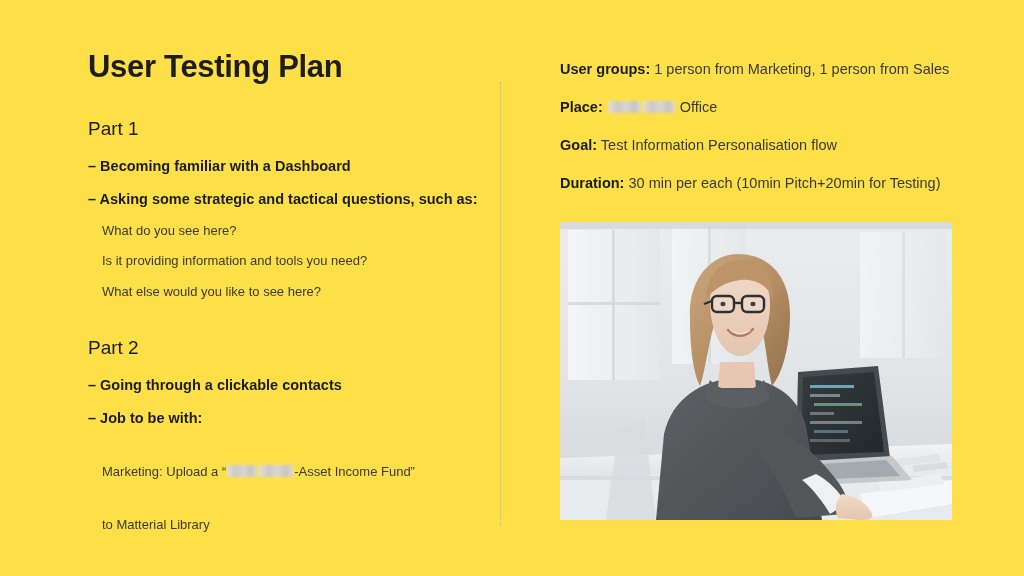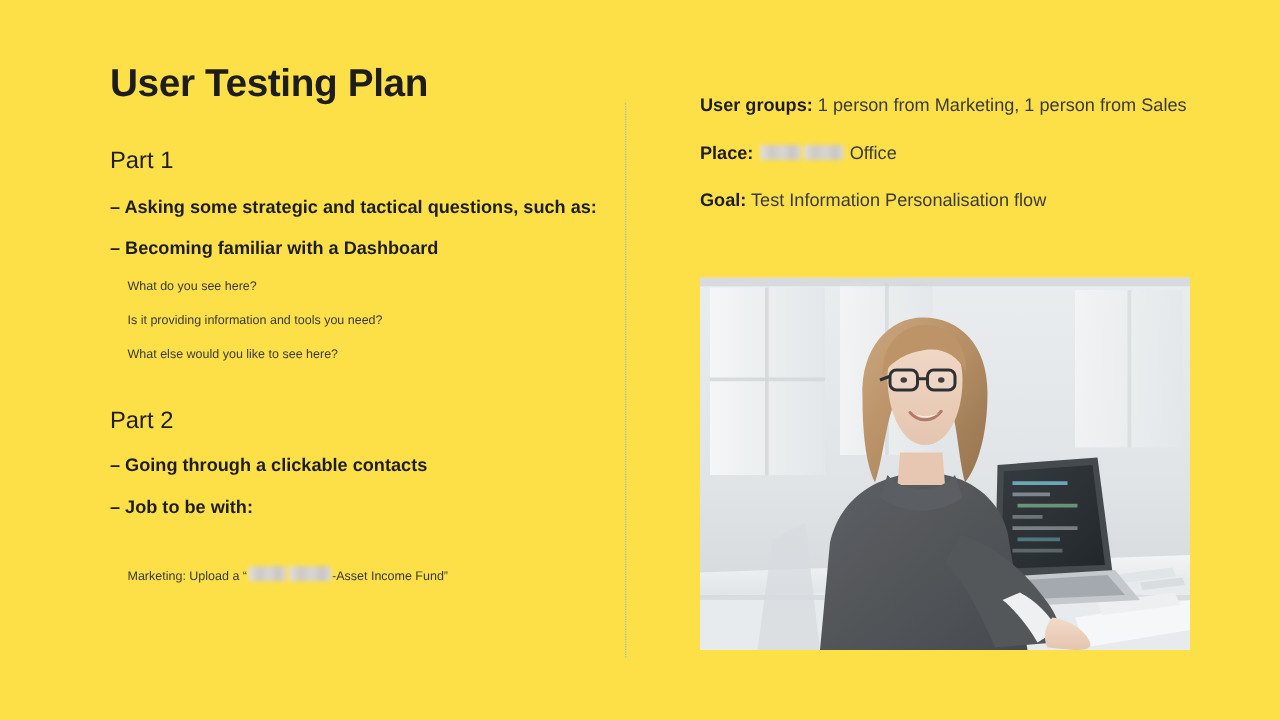--- a/index.html
+++ b/index.html
@@ -47,21 +47,21 @@
     margin-top: 36px;
   }
   .bullet-dash {
     font-size: 14.5px;
     font-weight: bold;
     color: #1d1d1d;
     margin: 0 0 14px 0;
     line-height: 1.3;
   }
   .sub-line {
-    font-size: 10px;
+    font-size: 13px;
     color: #3a3a3a;
     margin: 0 0 14px 0;
     padding-left: 14px;
     line-height: 1.3;
   }
   .sub-line.tight {
     margin-bottom: 13px;
     margin-top: 36px;
   }
 
@@ -89,21 +89,21 @@
     top: 82px;
     width: 0;
     height: 444px;
     border-left: 1.5px dotted #9bbdbb;
   }
 
   
   .right-col {
     position: absolute;
     left: 560px;
-    top: 76px;
+    top: 60px;
     width: 392px;
   }
   .meta-line {
     font-size: 14.5px;
     color: #3a3a3a;
     margin: 0 0 19px 0;
     line-height: 1.3;
     white-space: nowrap;
   }
   .meta-line .lbl {
@@ -126,52 +126,57 @@
 </head>
 <body>
 
 <div class="slide">
 
   <div class="left-col">
     <h1 class="slide-title">User Testing Plan</h1>
 
     <h2 class="section-heading">Part 1</h2>
 
+    <p class="bullet-dash">– Becoming familiar with a Dashboard</p>
     <p class="bullet-dash">– Asking some strategic and tactical questions, such as:</p>
-    <p class="bullet-dash">– Becoming familiar with a Dashboard</p>
 
     <p class="sub-line">What do you see here?</p>
     <p class="sub-line">Is it providing information and tools you need?</p>
     <p class="sub-line">What else would you like to see here?</p>
 
     <h2 class="section-heading part2">Part 2</h2>
 
     <p class="bullet-dash">– Going through a clickable contacts</p>
     <p class="bullet-dash">– Job to be with:</p>
 
     <p class="sub-line tight">
       <span>Marketing: Upload a “</span><span class="redact w1"></span><span class="redact w2"></span><span>-Asset Income Fund”</span>
     </p>
+    <p class="sub-line tight">to Matterial Library</p>
   </div>
 
   <div class="divider"></div>
 
   <div class="right-col">
     <p class="meta-line">
       <span class="lbl">User groups:</span>
       <span>1 person from Marketing, 1 person from Sales</span>
     </p>
     <p class="meta-line">
       <span class="lbl">Place:</span>
       <span class="redact w3"></span><span class="redact w4"></span>
       <span>Office</span>
     </p>
     <p class="meta-line">
       <span class="lbl">Goal:</span>
       <span>Test Information Personalisation flow</span>
+    </p>
+    <p class="meta-line">
+      <span class="lbl">Duration:</span>
+      <span>30 min per each (10min Pitch+20min for Testing)</span>
     </p>
   </div>
 
   <div class="photo">
     <svg width="392" height="298" viewBox="0 0 392 298" xmlns="http://www.w3.org/2000/svg" aria-hidden="true">
       <defs>
         <linearGradient id="bgwall" x1="0" y1="0" x2="0" y2="1">
           <stop offset="0%" stop-color="#e9ecee"></stop>
           <stop offset="55%" stop-color="#dfe3e5"></stop>
           <stop offset="100%" stop-color="#cfd4d7"></stop>

